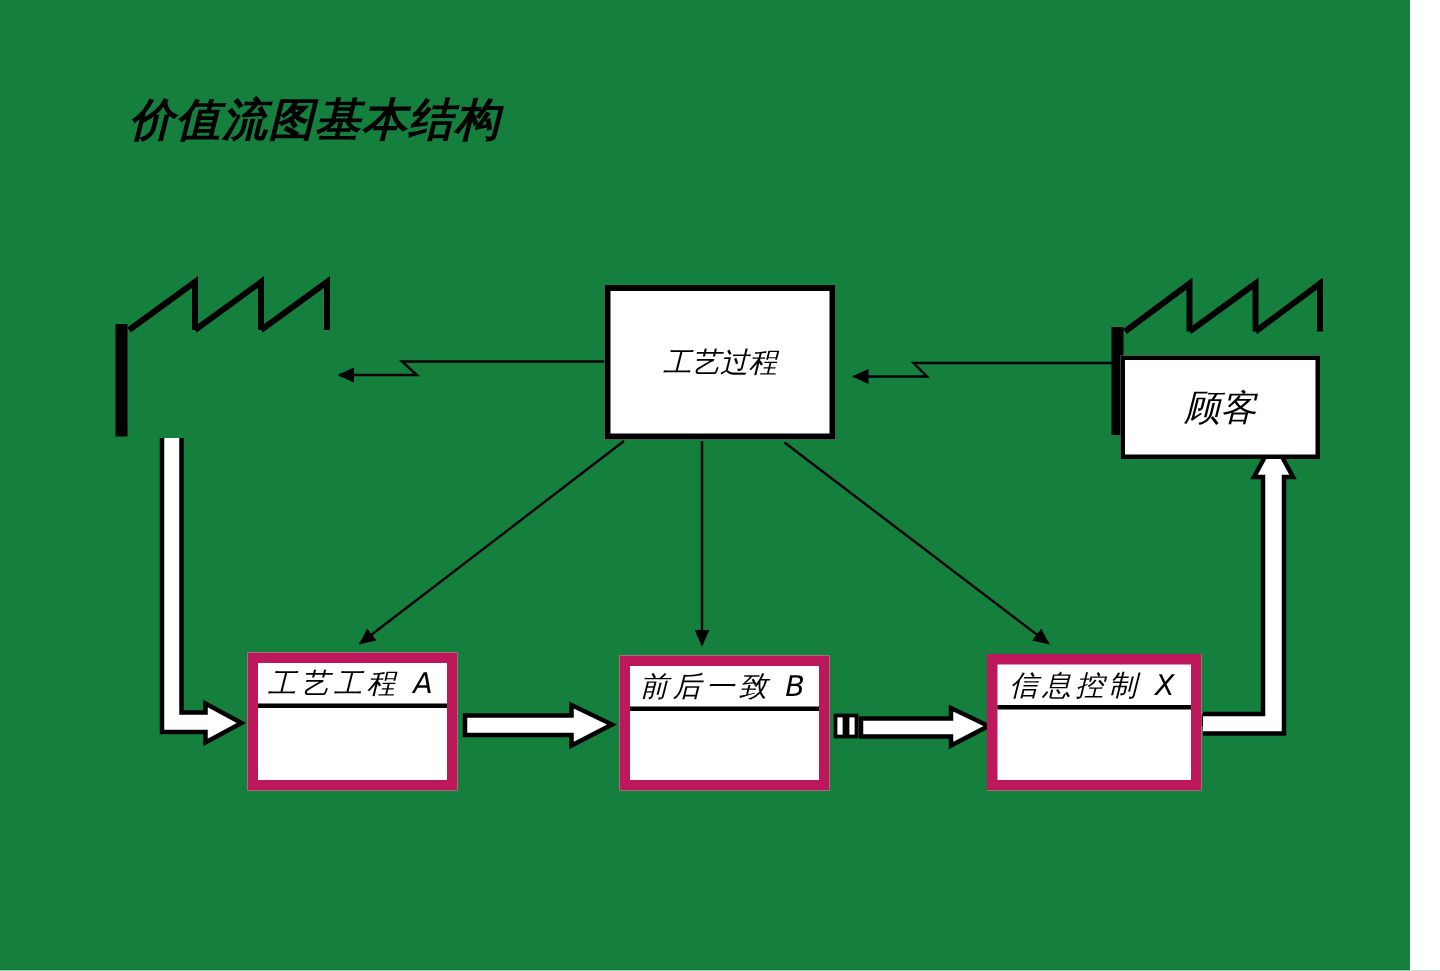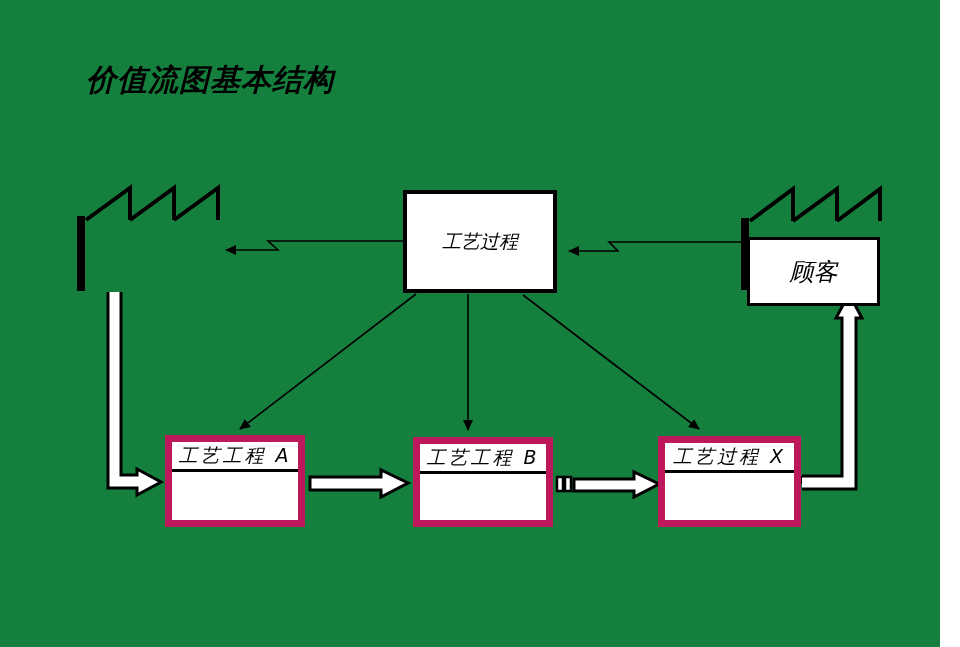--- a/index.html
+++ b/index.html
@@ -90,23 +90,23 @@
   <div id="customer-box" class="box center-label">
     <span>顾客</span>
   </div>
 
   <div id="process-a" class="process-box">
     <div class="process-title">工艺工程 A</div>
     <div class="process-body"></div>
   </div>
 
   <div id="process-b" class="process-box">
-    <div class="process-title">工艺工程 B</div>
+    <div class="process-title">前后一致 B</div>
     <div class="process-body"></div>
   </div>
 
   <div id="process-x" class="process-box">
-    <div class="process-title">工艺过程 X</div>
+    <div class="process-title">信息控制 X</div>
     <div class="process-body"></div>
   </div>
 
 
 </div>
 
 </body></html>

